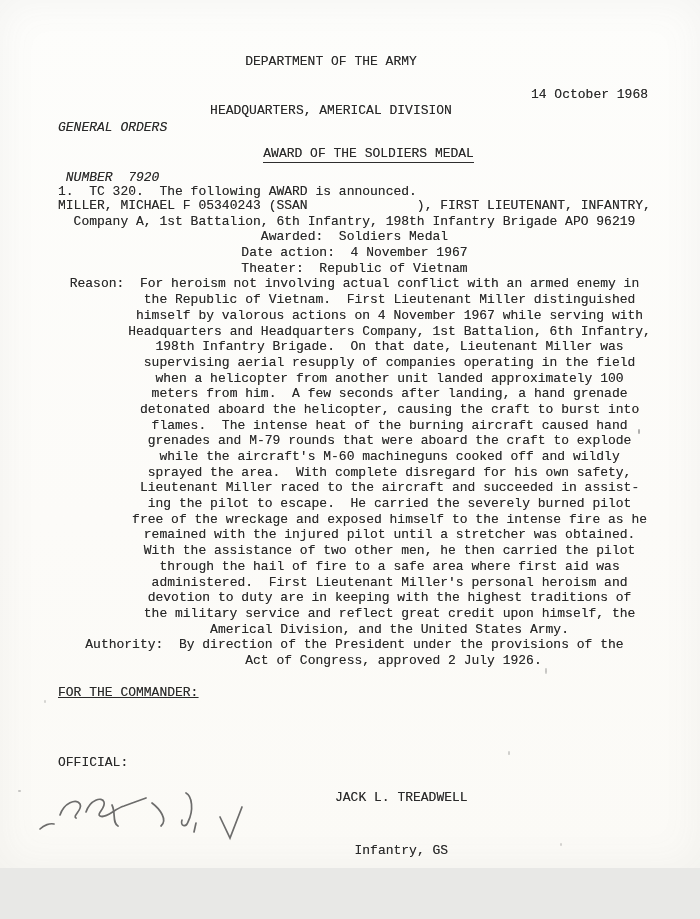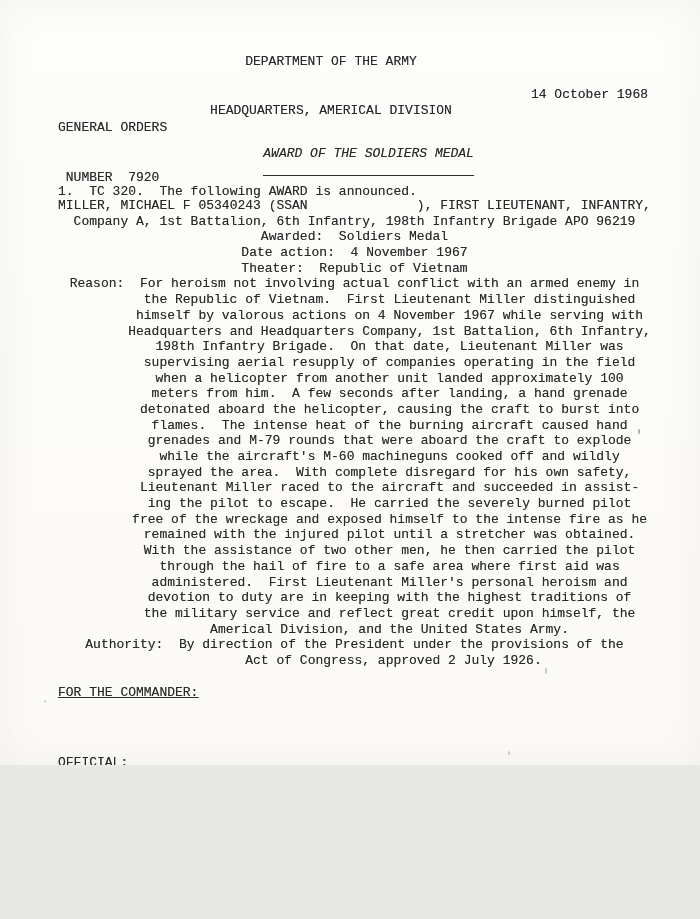--- a/index.html
+++ b/index.html
@@ -1,34 +1,34 @@
 <!DOCTYPE html>
 <html><head>
 <meta charset="utf-8">
 <style>
   html,body{margin:0;padding:0;background:#e8e8e6;}
   .page{
     position:relative;
-    width:700px;height:765px;
+    width:700px;height:868px;
     margin:0 auto;
     background:linear-gradient(180deg,#fdfdfb 0%, #fcfbf8 60%, #fbfaf6 100%);
     font-family:"Liberation Mono","DejaVu Sans Mono",monospace;
     font-size:13px;
     color:#2a2a2a;
     overflow:hidden;
     box-shadow:inset 0 0 40px rgba(120,120,110,0.07);
   }
   .page *{white-space:pre;}
   .txt{text-shadow:0 0 0.6px rgba(45,45,45,0.55);text-align:center;}
   .abs{position:absolute;}
   .letterhead{top:22px;left:0;width:662px;text-align:center;line-height:16.2px;}
-  .orders{left:58px;top:87px;line-height:16.5px;}
+  .orders{left:58px;top:87px;line-height:16.5px;font-style:italic;}
   .date{top:87px;right:52px;}
   .title-row{top:131px;left:0;width:706px;text-align:center;}
-  .title-row .u{display:inline-block;border-bottom:1.2px solid #2e2e2e;padding-bottom:14px;font-style:italic;}
+  .title-row .u{display:inline-block;border-bottom:1.2px solid #2e2e2e;padding-bottom:1px;}
   .announce{left:58px;top:156px;margin-top:28px;}
   .body-block{left:58px;top:198px;line-height:15.68px;}
   .closing{left:58px;top:685px;text-decoration:underline;}
   .official{left:58px;top:755px;}
   .signer{left:335px;top:754px;line-height:17.6px;}
   .attestor{left:57px;top:836px;line-height:16.2px;}
   .sig-svg{left:34px;top:783px;}
   .speck{position:absolute;background:#4c4c4c;border-radius:40%;}
 </style>
 </head>

